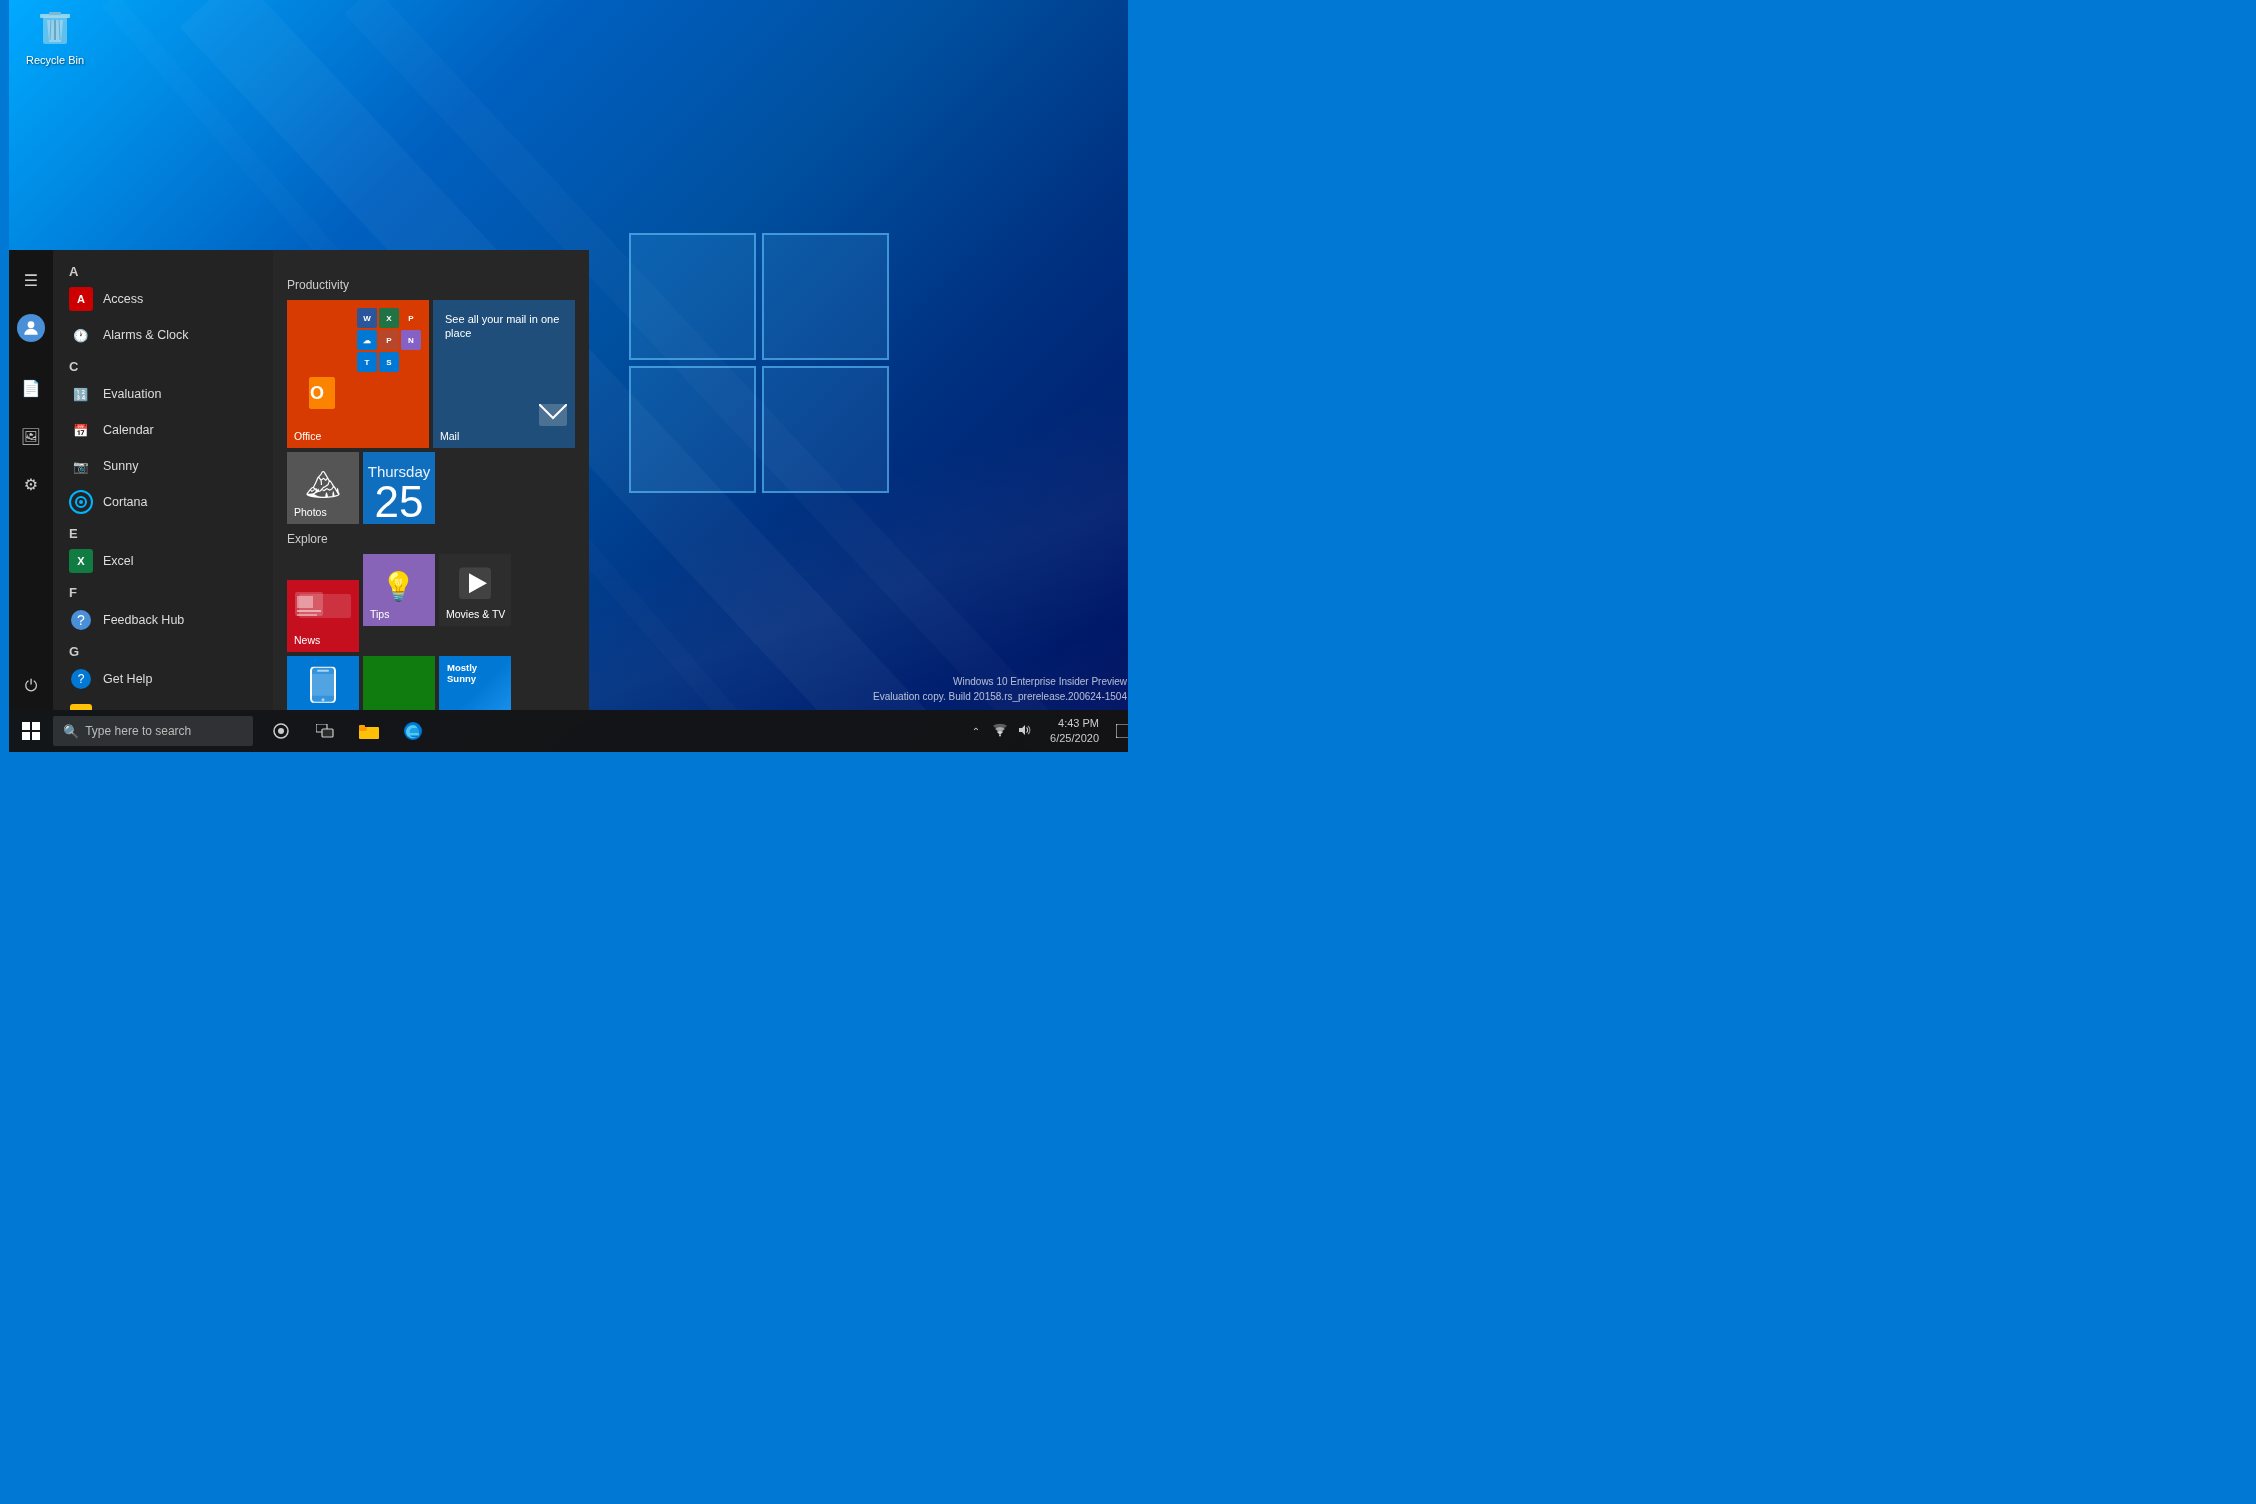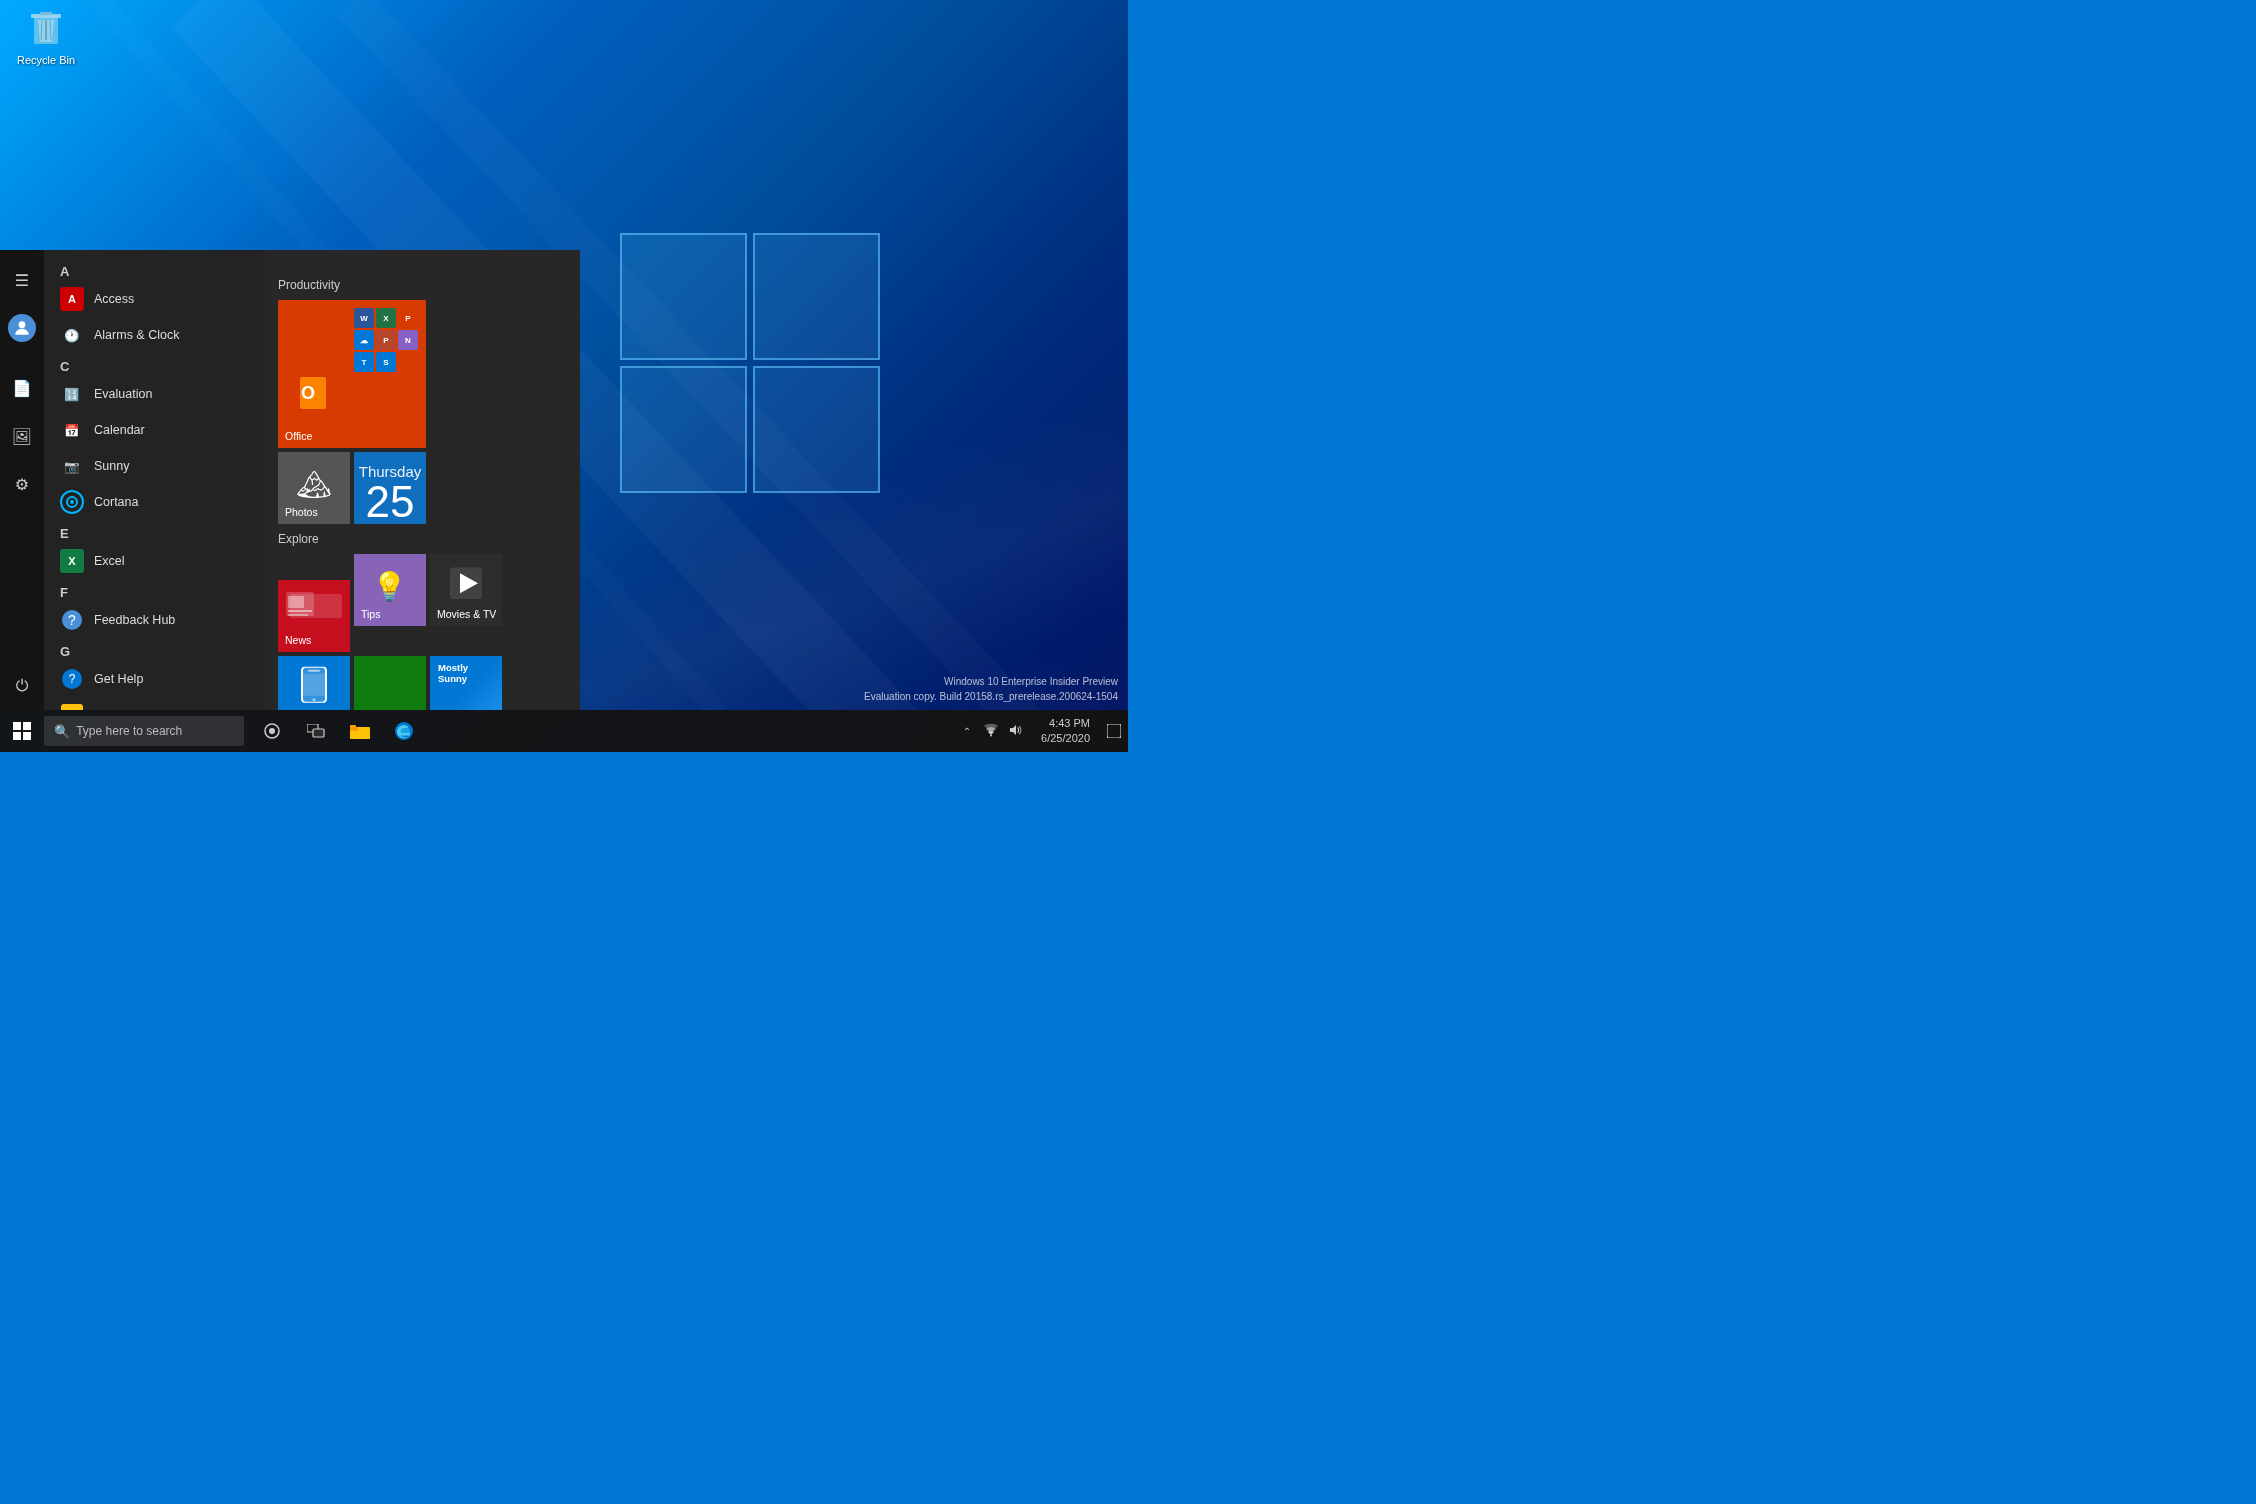--- a/index.html
+++ b/index.html
@@ -10,21 +10,21 @@
       font-family: 'Segoe UI', Arial, sans-serif;
       position: relative;
       background: #0078d4;
     }
 
     
     .desktop {
       width: 100%;
       height: 100%;
       position: absolute;
-      top: 0; left: 0;
+      top: 0; left: 9px;
       background: linear-gradient(135deg, #00aaff 0%, #0060c0 30%, #0050a0 50%, #003080 70%, #001060 100%);
       overflow: hidden;
     }
 
     .desktop-windows-logo {
       position: absolute;
       right: 22%;
       top: 50%;
       transform: translateY(-55%);
       width: 260px;
@@ -664,20 +664,32 @@
             <div class="office-app-icon" style="background:#0078d7;">
                 <span style="font-size:8px;">T</span>
               </div>
             <div class="office-app-icon" style="background:#0078d4;">
                 <span style="font-size:8px;">S</span>
               </div>
           </div>
           <span class="tile-label">Office</span>
         </div>
 
+        <div class="tile tile-medium tile-mail" style="background:#1e4e79;">
+          <div class="mail-tile-content">
+            <div style="font-size:11px; color:white; font-weight:500; line-height:1.3; padding:4px;">See all your mail in one place</div>
+          </div>
+          <div style="position:absolute;bottom:20px;right:8px;">
+            <svg width="28" height="22" viewBox="0 0 28 22">
+                <rect width="28" height="22" rx="2" fill="rgba(255,255,255,0.2)"></rect>
+                <path d="M0 0 L14 14 L28 0" stroke="white" stroke-width="2" fill="none"></path>
+              </svg>
+          </div>
+          <span class="tile-label">Mail</span>
+        </div>
       </div>
 
       <div class="tiles-row">
 
 
         <div class="tile tile-small tile-photos" style="background:#555;">
           <div style="position:absolute;top:50%;left:50%;transform:translate(-50%,-60%);font-size:28px;">🏔</div>
           <span class="tile-label">Photos</span>
         </div>
 

